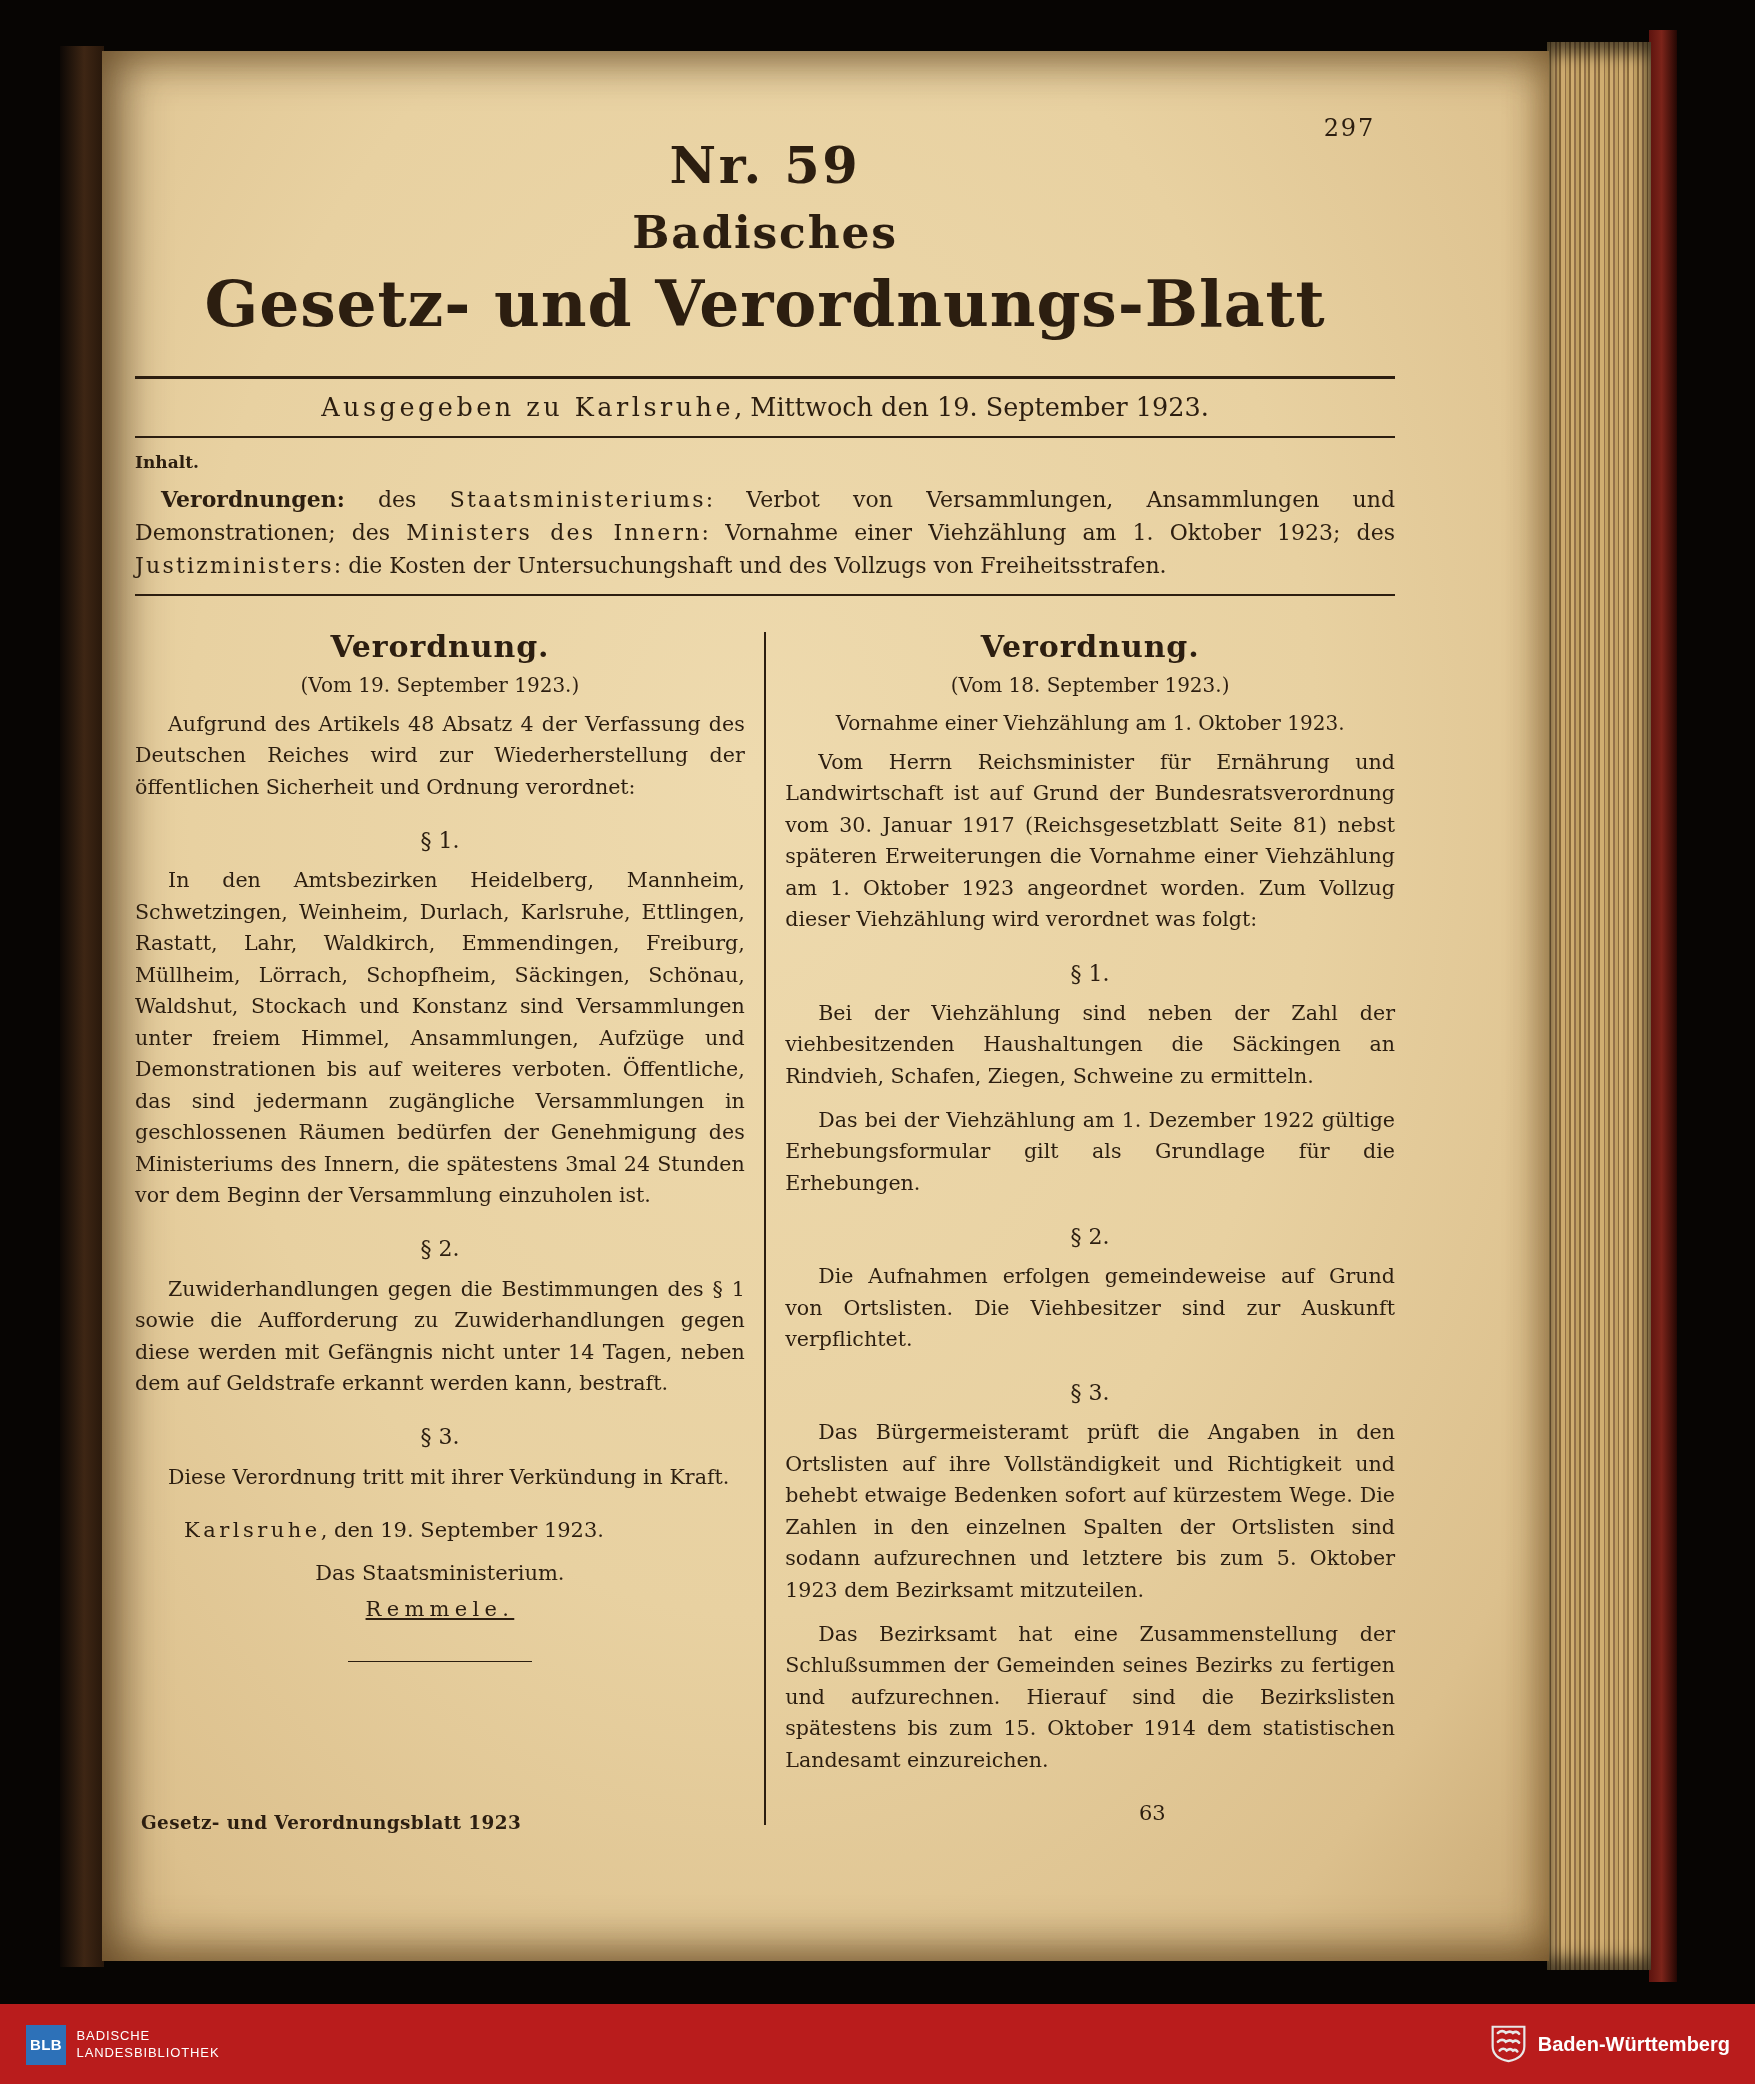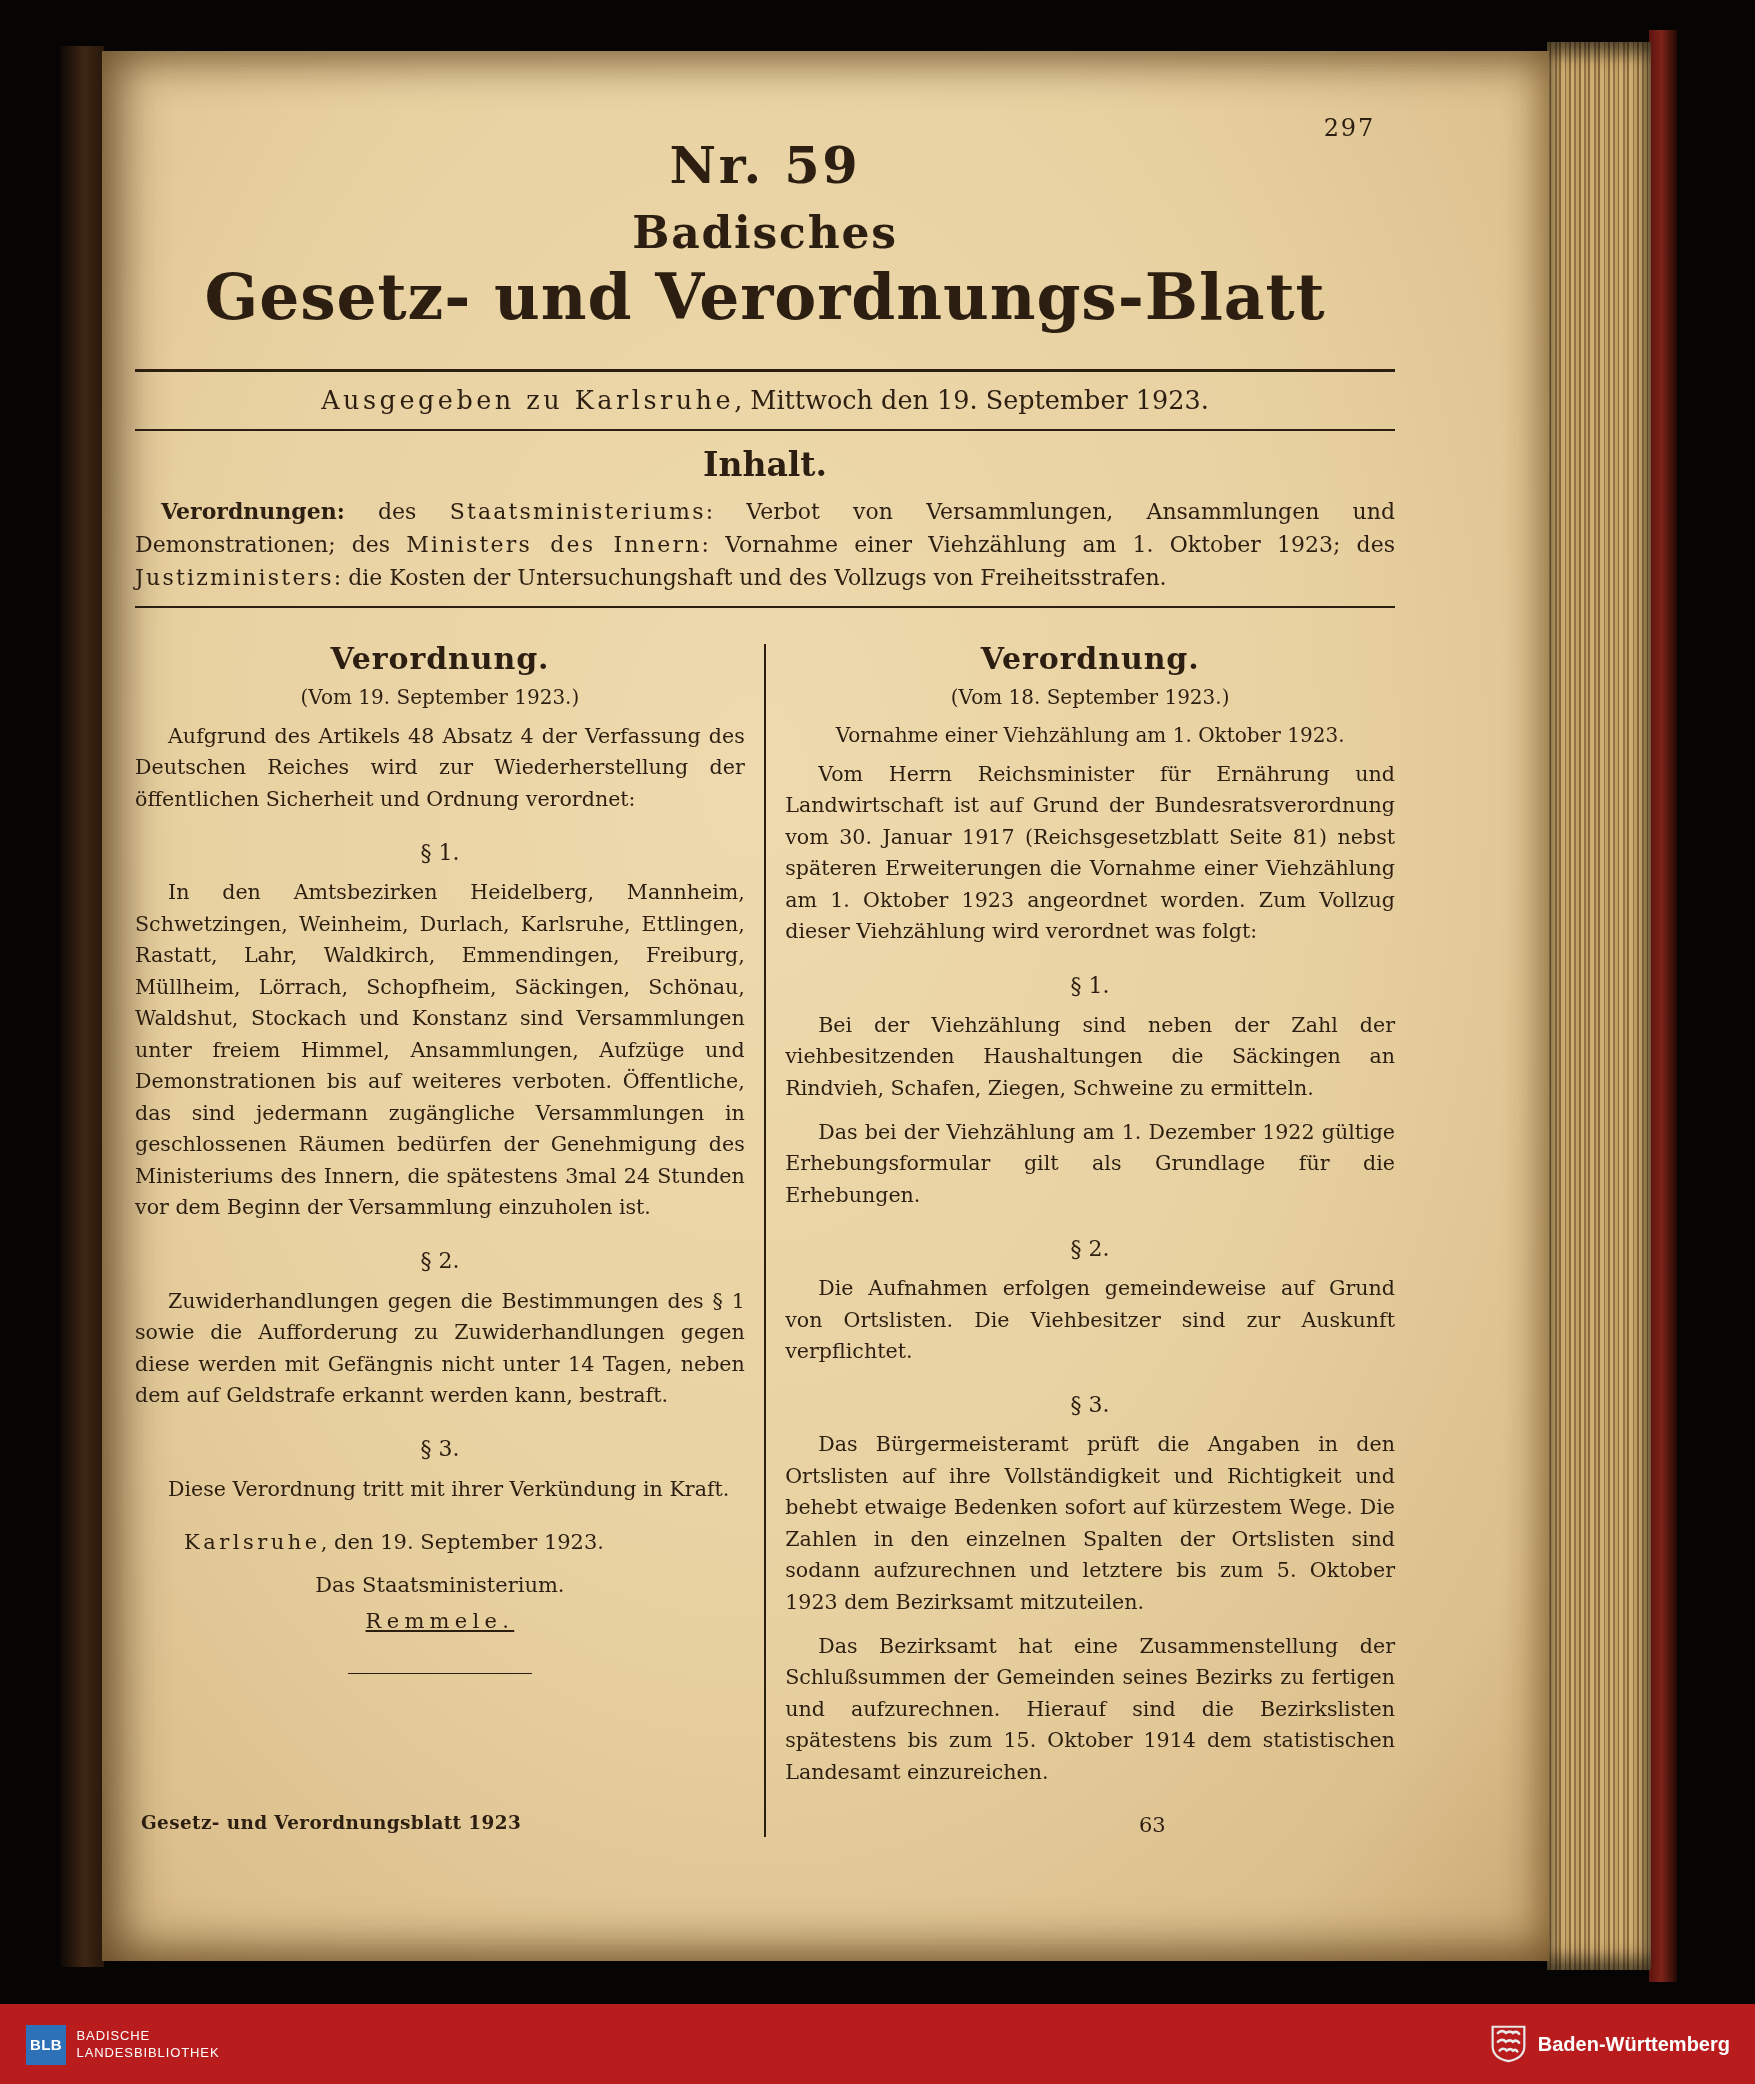--- a/index.html
+++ b/index.html
@@ -44,35 +44,35 @@
   }
 
   .pagenum {
     position:absolute; top:63px; right:174px;
     font-size:24px; letter-spacing:1.8px;
   }
 
   
   .issue   { margin-top:37px; text-align:center; font-size:51px; font-weight:bold; letter-spacing:2.6px; }
   .title1  { margin-top:12.3px; text-align:center; font-size:44px; font-weight:bold; letter-spacing:1.8px; }
-  .title2  { margin-top:2px;  text-align:center; font-size:63px; font-weight:bold; letter-spacing:0.9px; }
+  .title2  { margin-top:9px;  text-align:center; font-size:63px; font-weight:bold; letter-spacing:0.9px; }
 
   .dateline {
     margin-top:35px;
     border-top:3.5px solid #2c1e10;
     border-bottom:2.6px solid #2c1e10;
     padding:12.3px 0 14px;
     text-align:center;
     font-size:25.5px;
   }
   .sperr  { letter-spacing:3.5px; }
   .sperr2 { letter-spacing:2.2px; }
 
   
-  .inhalt-h { margin-top:14px; text-align:center; font-size:33px; font-weight:bold; }
+  .inhalt-h { margin-top:14px; text-align:left; font-size:17px; font-weight:bold; }
   .inhalt-p {
     margin-top:11px; font-size:22px; line-height:1.5;
     text-align:justify; text-indent:26px;
   }
   .rule { margin-top:12.3px; border-top:2.6px solid #2c1e10; width:100%; }
 
   
   .columns { margin-top:33px; display:flex; align-items:stretch; }
   .col { flex:1 1 0; min-width:0; }
   .divider { width:1.8px; background:#2c1e10; margin:3.5px 19.3px 0 19.3px; }

